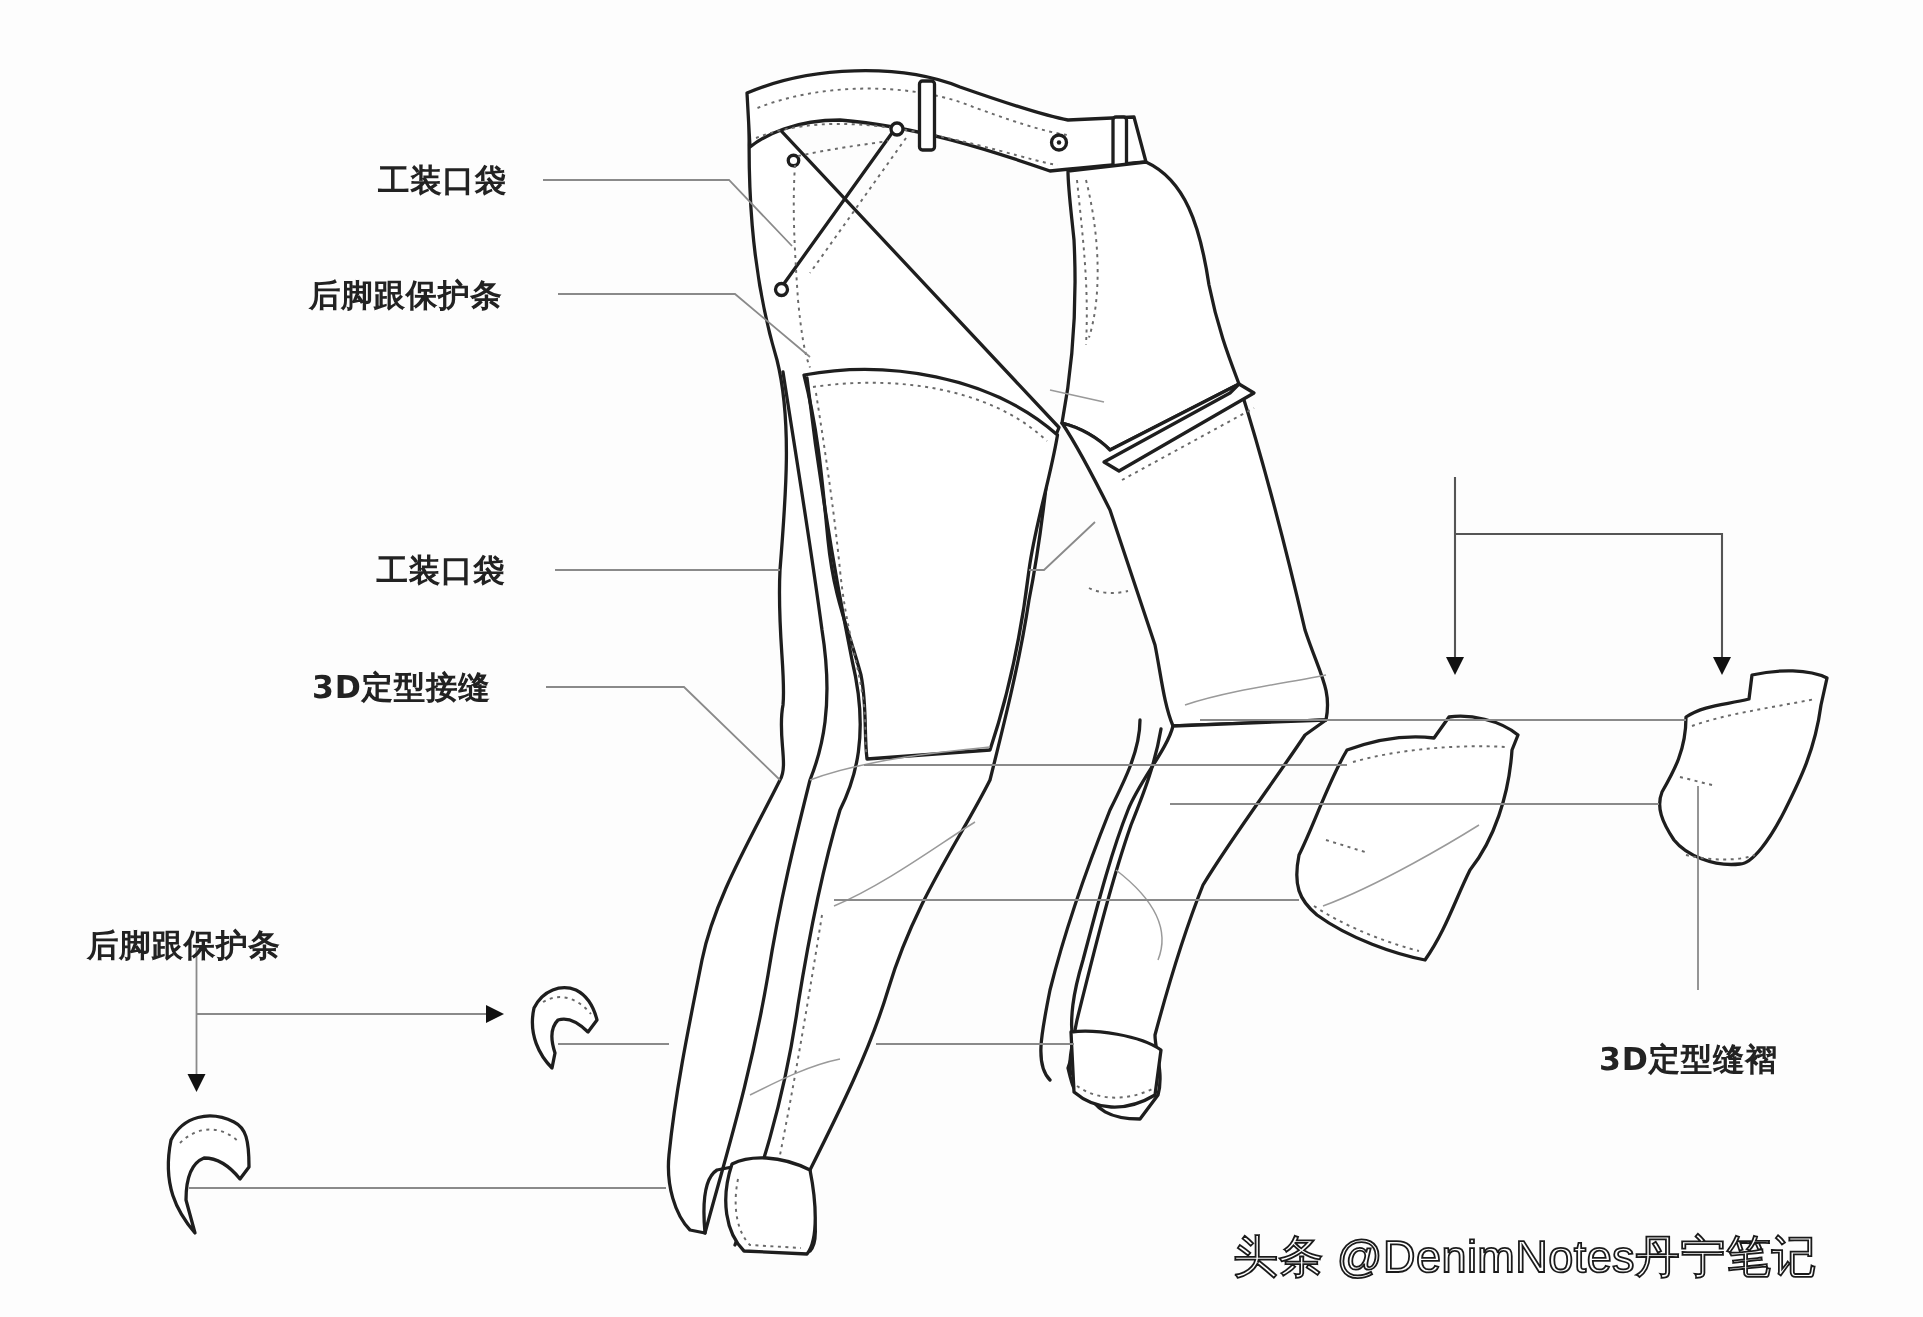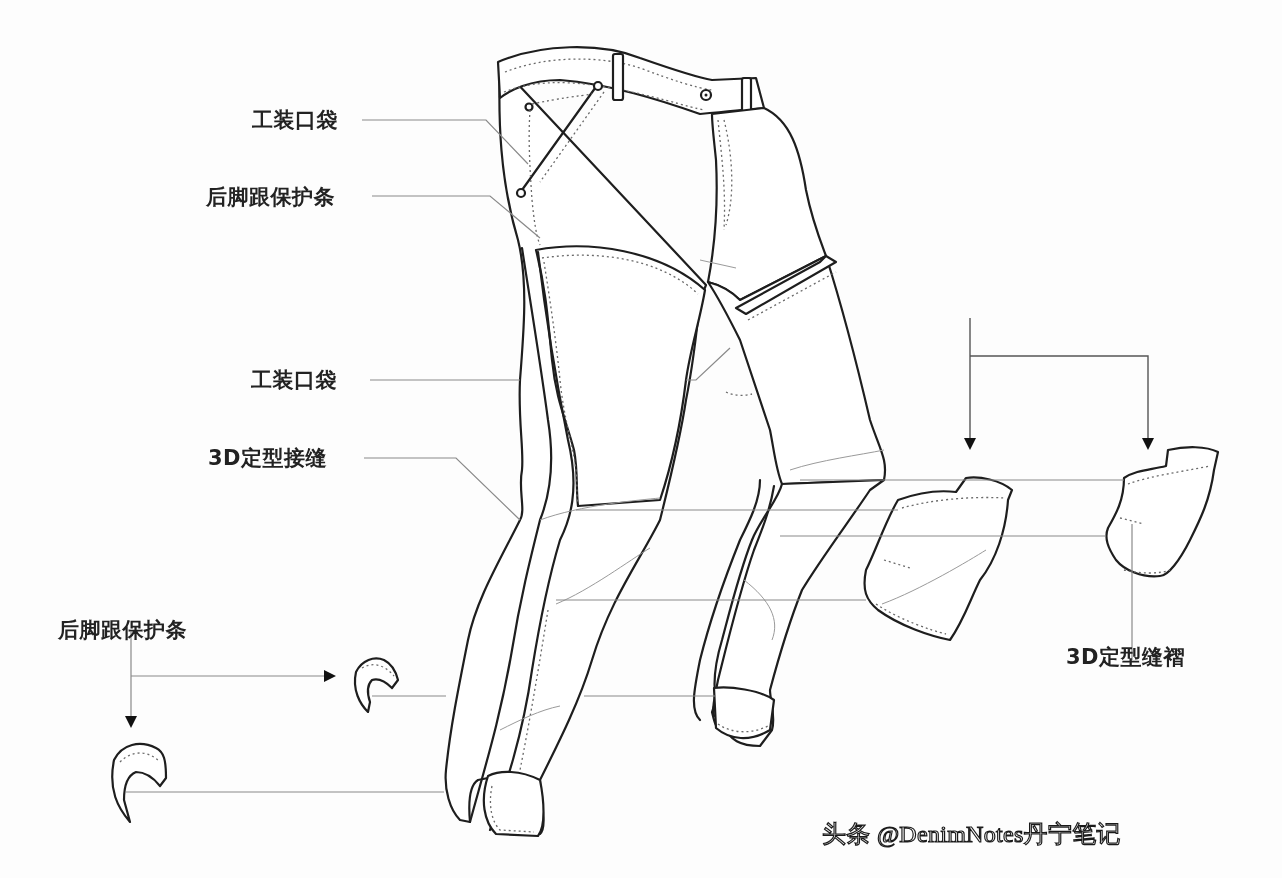--- a/index.html
+++ b/index.html
@@ -70,25 +70,25 @@
       font-size: 21px;
       font-weight: bold;
       color: #222222;
       white-space: nowrap;
       letter-spacing: 0.5px;
     }
     .watermark {
       position: absolute;
       left: 822px;
       top: 818px;
-      font-size: 24px;
+      font-size: 30px;
       color: #ffffff;
       white-space: nowrap;
       -webkit-text-stroke: 1.2px #1a1a1a;
-      font-family: Liberation Serif, serif;
+      font-family: Liberation Sans, sans-serif;
       letter-spacing: 0.3px;
     }
   </style>
 </head>
 <body>
 
 <div id="canvas">
 
   <svg id="diagram" width="1282" height="878" viewBox="0 0 1282 878" xmlns="http://www.w3.org/2000/svg">
 
@@ -273,19 +273,19 @@
 
   <div class="callout" style="left:252px; top:106px;">工装口袋</div>
 
   <div class="callout" style="left:206px; top:183px;">后脚跟保护条</div>
 
   <div class="callout" style="left:251px; top:366px;">工装口袋</div>
 
   <div class="callout" style="left:208px; top:444px;">3D定型接缝</div>
 
 
-  <div class="callout" style="left:1066px; top:643px;text-align:right;">3D定型缝褶</div>
+  <div class="callout" style="left:1066px; top:692px;text-align:right;">3D定型缝褶</div>
 
   <div class="callout" style="left:58px; top:616px;font-family:Liberation Mono, monospace;">后脚跟保护条</div>
 
   <div class="watermark">头条 @DenimNotes丹宁笔记</div>
 
 </div>
 
 </body></html>

